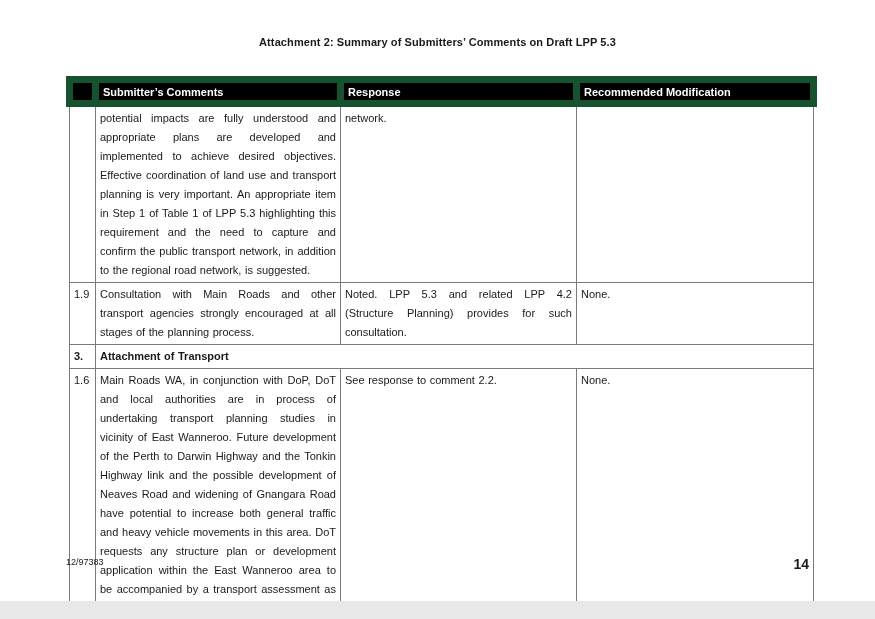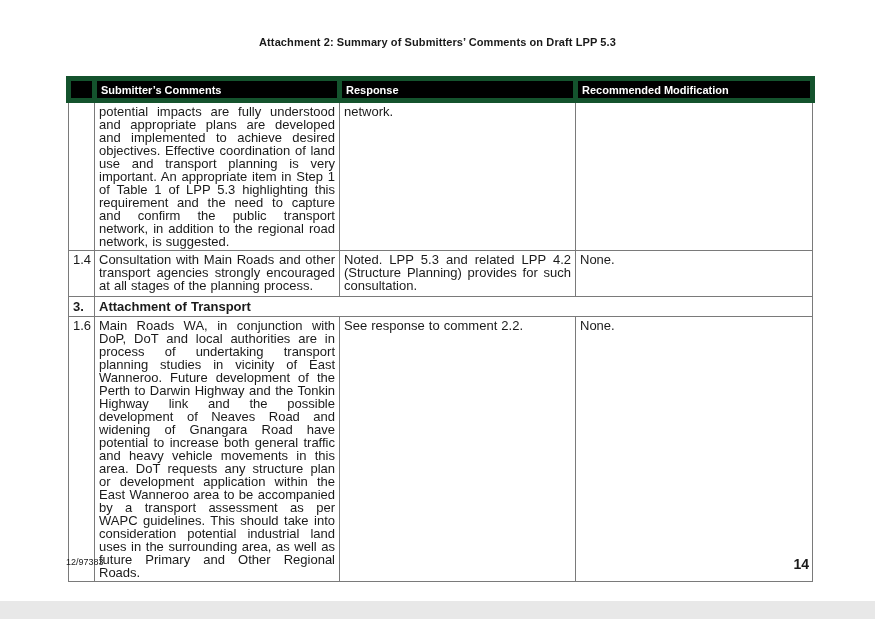--- a/index.html
+++ b/index.html
@@ -37,27 +37,27 @@
   col.c-mod      { width: 237px; }
   th {
     background: #000000;
     color: #ffffff;
     font-weight: bold;
     font-size: 11px;
     text-align: left;
     vertical-align: middle;
     padding: 2px 4px;
     height: 13px;
-    border: 5px solid #14532d;
+    border: 7px solid #14532d;
   }
   td {
     border: 1px solid #7a7a7a;
     vertical-align: top;
-    font-size: 13px;
-    line-height: 13px;
+    font-size: 11px;
+    line-height: 19px;
     padding: 2px 4px;
     word-spacing: 0.5px;
   }
   td.just { text-align: justify; }
   tr.row-1 td { height: 132px; }
   tr.row-2 td { height: 41px; }
   tr.row-section td {
     height: 15px;
     font-weight: bold;
     vertical-align: middle;
@@ -102,21 +102,21 @@
       </tr>
     </thead>
     <tbody>
       <tr class="row-1">
         <td></td>
         <td class="just">potential impacts are fully understood and appropriate plans are developed and implemented to achieve desired objectives. Effective coordination of land use and transport planning is very important.  An appropriate item in Step 1 of Table 1 of LPP 5.3 highlighting this requirement and the need to capture and confirm the public transport network, in addition to the regional road network, is suggested.</td>
         <td class="just">network.</td>
         <td></td>
       </tr>
       <tr class="row-2">
-        <td>1.4</td>
+        <td>1.9</td>
         <td class="just">Consultation with Main Roads and other transport agencies strongly encouraged at all stages of the planning process.</td>
         <td class="just">Noted.  LPP 5.3 and related LPP 4.2 (Structure Planning) provides for such consultation.</td>
         <td>None.</td>
       </tr>
       <tr class="row-section">
         <td>3.</td>
         <td colspan="3">Attachment of Transport</td>
       </tr>
       <tr class="row-4">
         <td>1.6</td>

